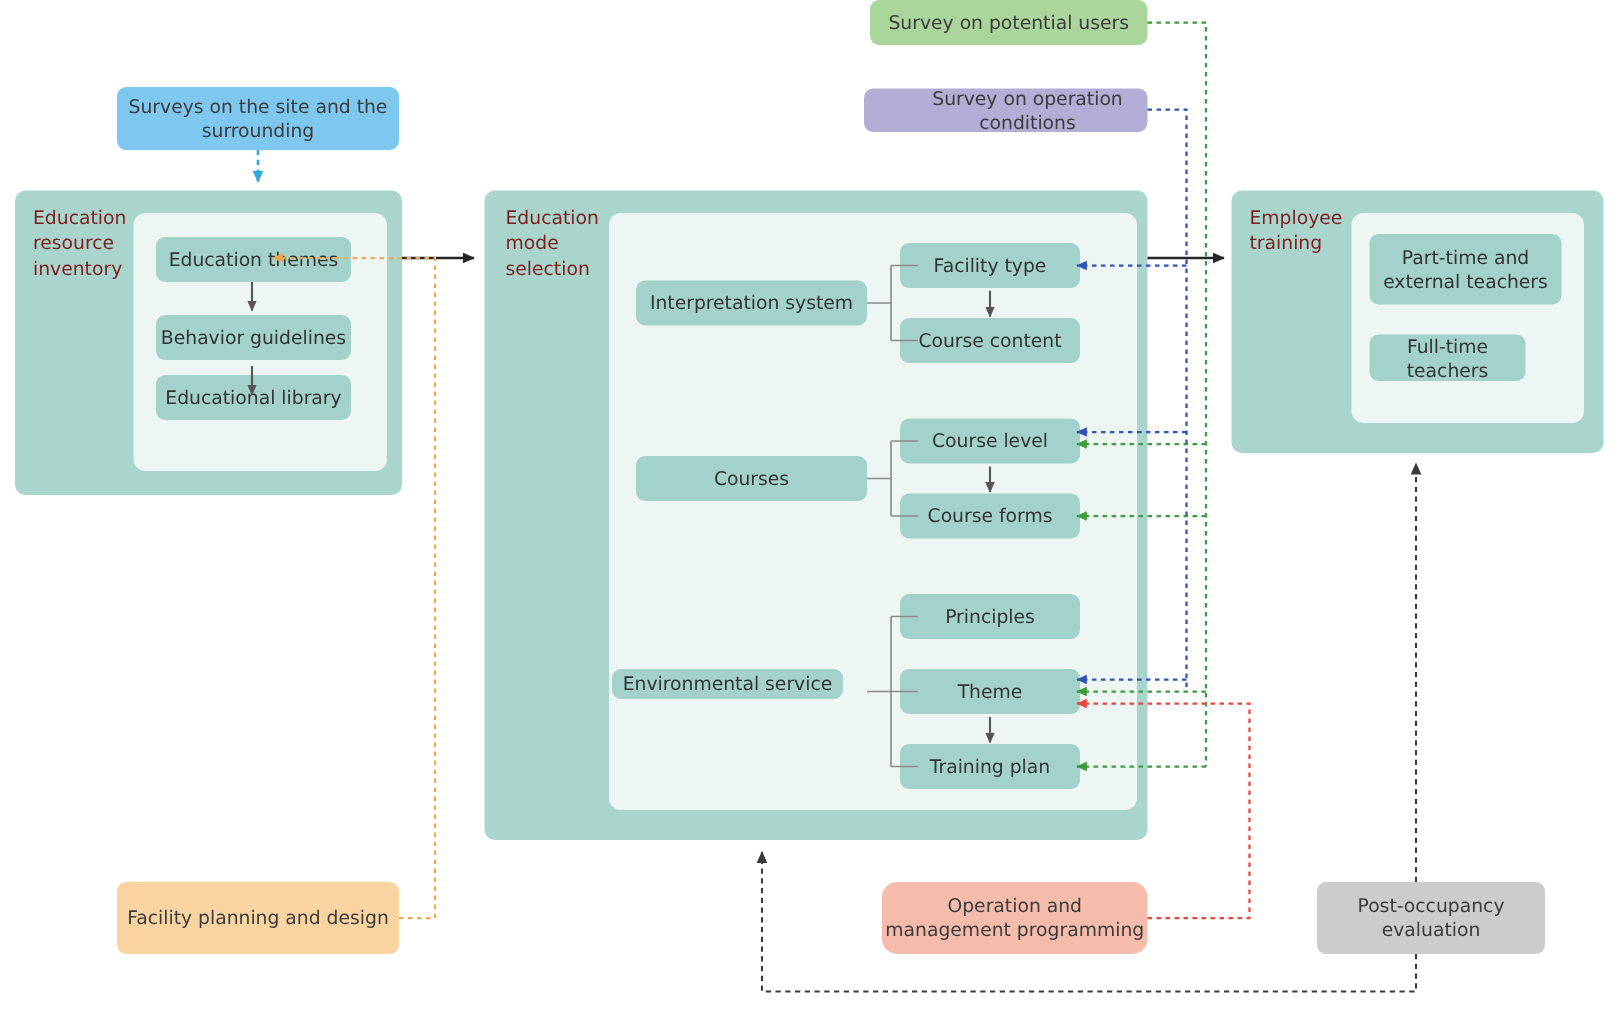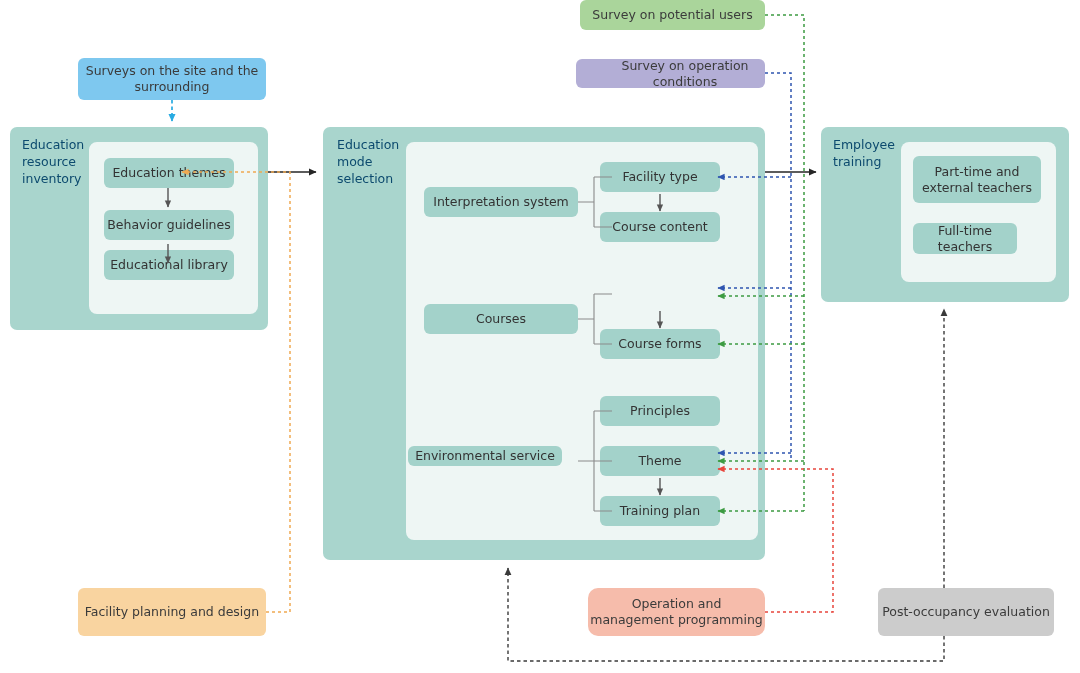--- a/index.html
+++ b/index.html
@@ -45,21 +45,21 @@
   }
   .group-inner-panel {
     background: #eef6f4;
     border-radius: 8px;
     z-index: 2;
   }
   .group-title {
     position: absolute;
     z-index: 3;
     font-size: 12.5px;
-    color: #0c4a6e;
+    color: #7f1d1d;
     line-height: 1.35;
     text-align: left;
     white-space: pre-line;
   }
   .chip {
     background: #a3d2ca;
     border-radius: 6px;
     font-size: 12.5px;
     color: #333333;
     z-index: 3;
@@ -189,20 +189,23 @@
   <div class="node chip" style="left:600px; top:162px; width:120px; height:30px;">
     <span>Facility type</span>
   </div>
   <div class="node chip" style="left:600px; top:212px; width:120px; height:30px;">
     <span>Course content</span>
   </div>
 
   <div class="node chip" style="left:424px; top:304px; width:154px; height:30px;">
     <span>Courses</span>
   </div>
+  <div class="node chip" style="left:600px; top:279px; width:120px; height:30px;">
+    <span>Course level</span>
+  </div>
   <div class="node chip" style="left:600px; top:329px; width:120px; height:30px;">
     <span>Course forms</span>
   </div>
 
   <div class="node chip" style="left:408px; top:446px; width:154px; height:20px;">
     <span>Environmental service</span>
   </div>
   <div class="node chip" style="left:600px; top:396px; width:120px; height:30px;">
     <span>Principles</span>
   </div>
@@ -226,17 +229,17 @@
   </div>
 
   <div class="node banner b-orange" style="left:78px; top:588px; width:188px; height:48px;">
     <span>Facility planning and design</span>
   </div>
 
   <div class="node banner b-red" style="left:588px; top:588px; width:177px; height:48px;">
     <span>Operation and management programming</span>
   </div>
 
-  <div class="node banner b-gray" style="left:878px; top:588px; width:176px; height:48px;">
+  <div class="node banner b-gray" style="left:878px; top:588px; width:152px; height:48px;">
     <span>Post-occupancy evaluation</span>
   </div>
 
 </div>
 
 </body></html>

